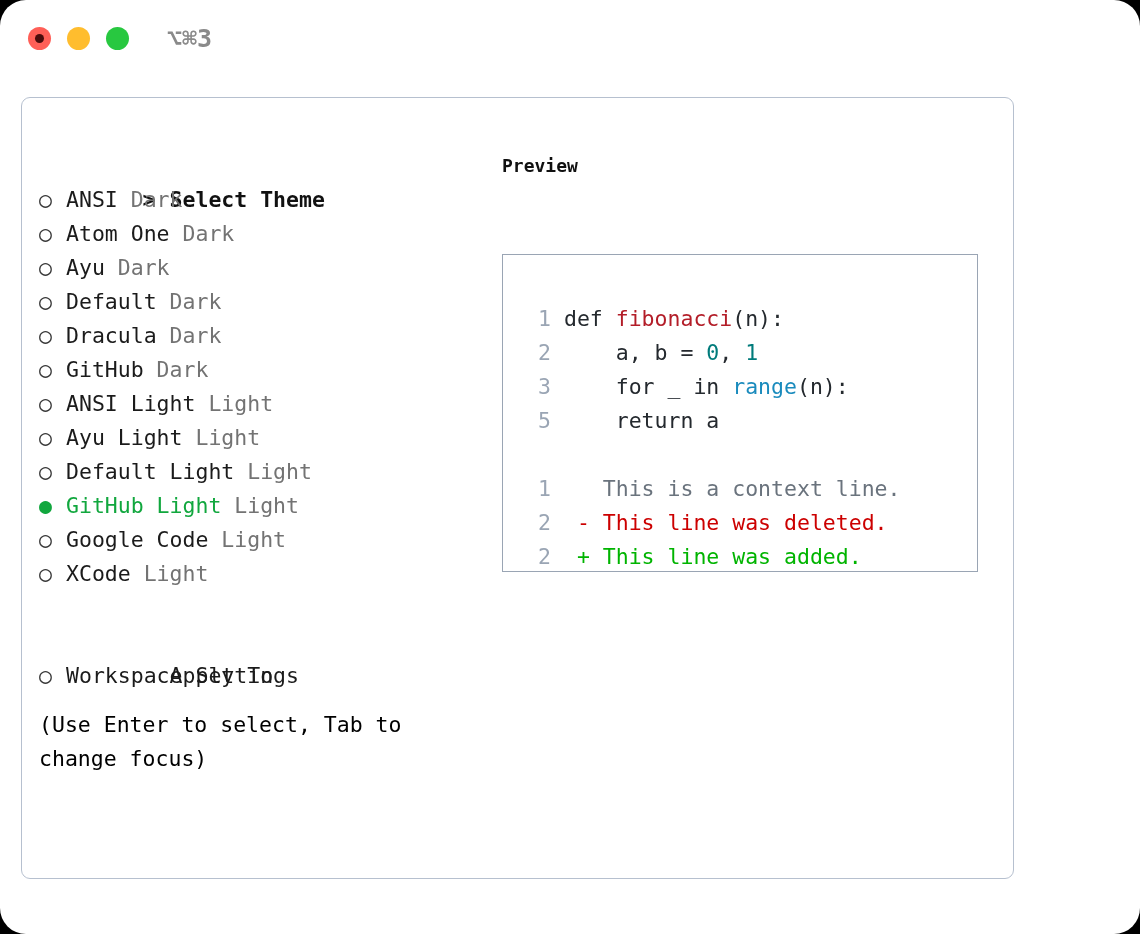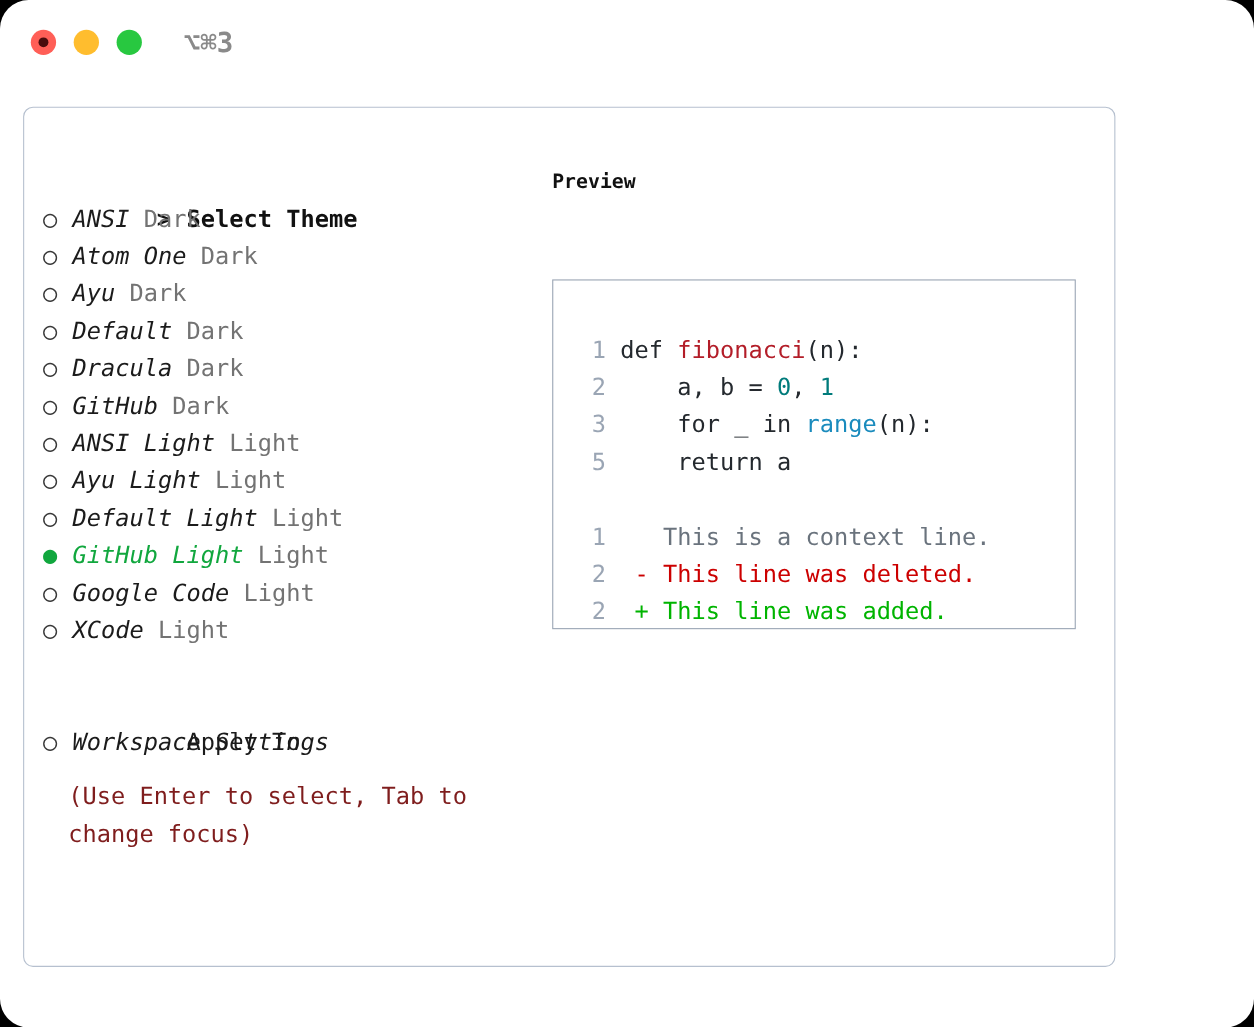--- a/index.html
+++ b/index.html
@@ -97,35 +97,34 @@
   .marker.empty { color: transparent; }
   .marker.hollow { color: #3a3a3a; }
   .marker.filled { color: #11a73e; }
   .marker.caret  { color: #111111; font-weight: bold; }
 
   .section-header {
     font-weight: bold;
     color: #111111;
   }
 
-  .item-label { color: #1b1b1b; font-style: italic; }
+  .item-label { color: #1b1b1b; }
   .item-label.selected { color: #11a73e; }
   .item-suffix { color: #737373; }
 
   #apply-to-header { margin-top: 34px; }
 
   #hint {
     position: absolute;
     left: 17px;
     top: 610px;
     width: 410px;
     font-size: 21.5px;
     line-height: 34px;
-    color: #7f1d1d;
-    margin-left: 23px;
+    color: #000000;
   }
 
   
   #preview-column {
     position: absolute;
     left: 480px;
     top: 51px;
     width: 500px;
   }
 

